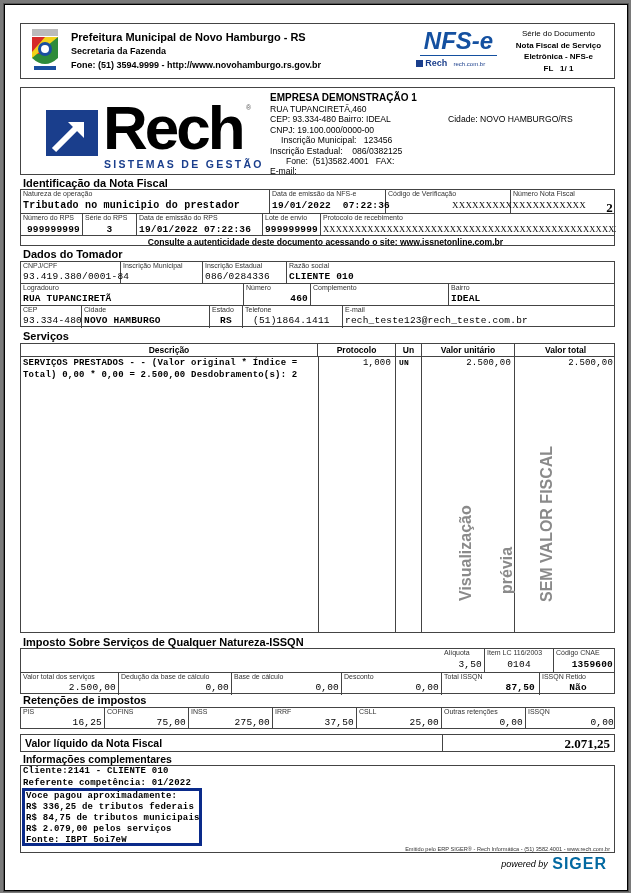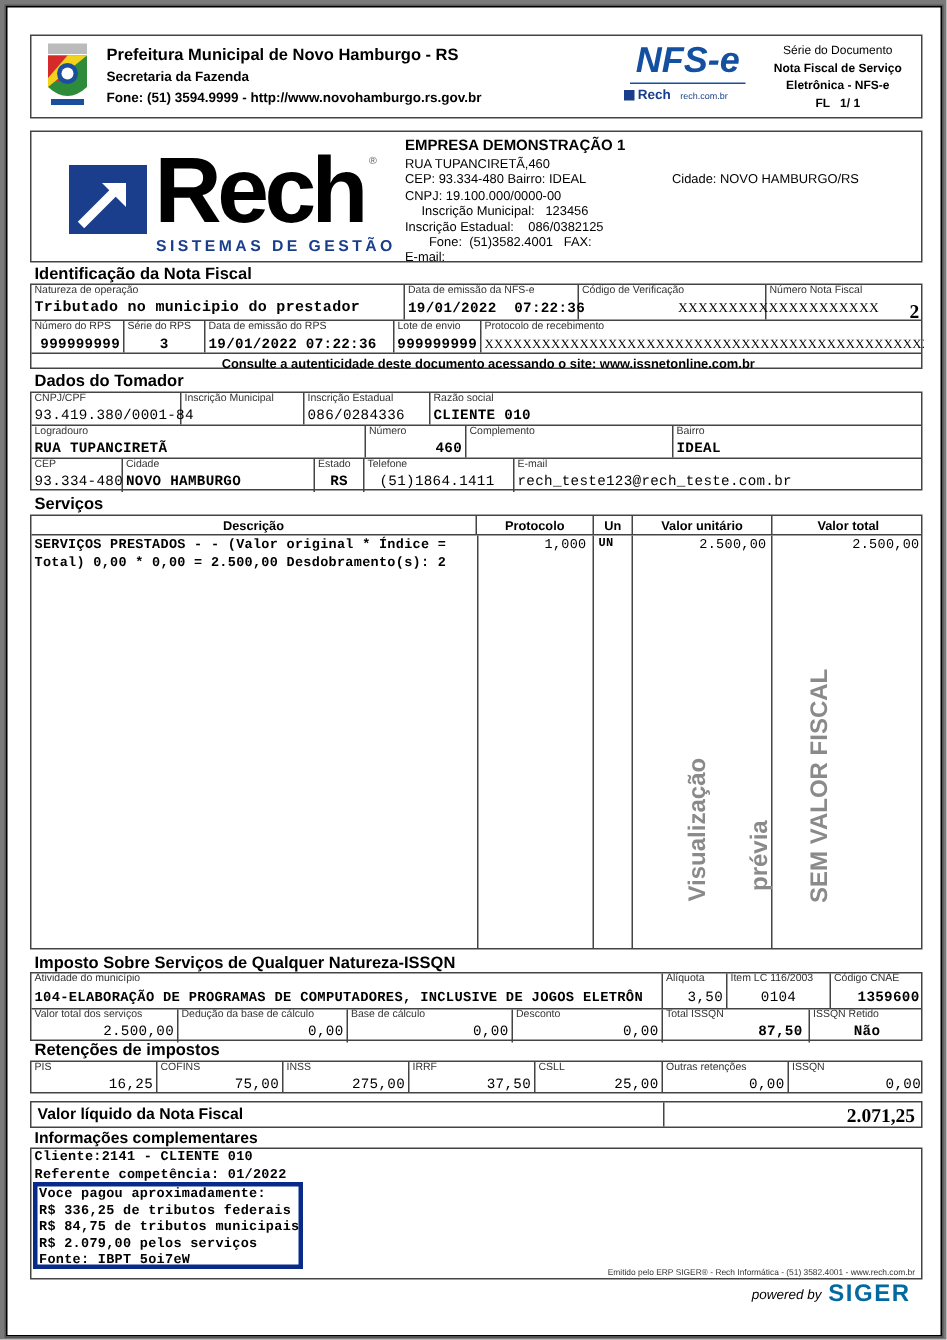--- a/index.html
+++ b/index.html
@@ -214,24 +214,20 @@
     </div>
 
     <div class="vtxt" style="left:436px;top:257px;">Visualização</div>
     <div class="vtxt" style="left:477px;top:250px;">prévia</div>
     <div class="vtxt" style="left:517px;top:258px;">SEM VALOR FISCAL</div>
   </div>
 
   <div class="sect" style="left:18px;top:631px;">Imposto Sobre Serviços de Qualquer Natureza-ISSQN</div>
   <div class="box" style="left:15px;top:643px;width:595px;height:46px;">
     <div class="row" style="top:0;height:24px;">
-      <div class="cell" style="left:0;width:421px;overflow:hidden;">
-        <div class="lbl">Atividade do município</div>
-        <div class="val" style="left:2px;top:10px;font-size:9.2px;">104-ELABORAÇÃO DE PROGRAMAS DE COMPUTADORES, INCLUSIVE DE JOGOS ELETRÔN</div>
-      </div>
       <div class="cell" style="left:421px;width:43px;">
         <div class="lbl">Alíquota</div>
         <div class="val" style="right:2px;top:10px;font-weight:normal;">3,50</div>
       </div>
       <div class="cell" style="left:464px;width:69px;">
         <div class="lbl">Item LC 116/2003</div>
         <div class="val" style="left:0;right:0;text-align:center;top:10px;font-weight:normal;">0104</div>
       </div>
       <div class="cell" style="left:533px;width:62px;border-right:none;">
         <div class="lbl">Código CNAE</div>

